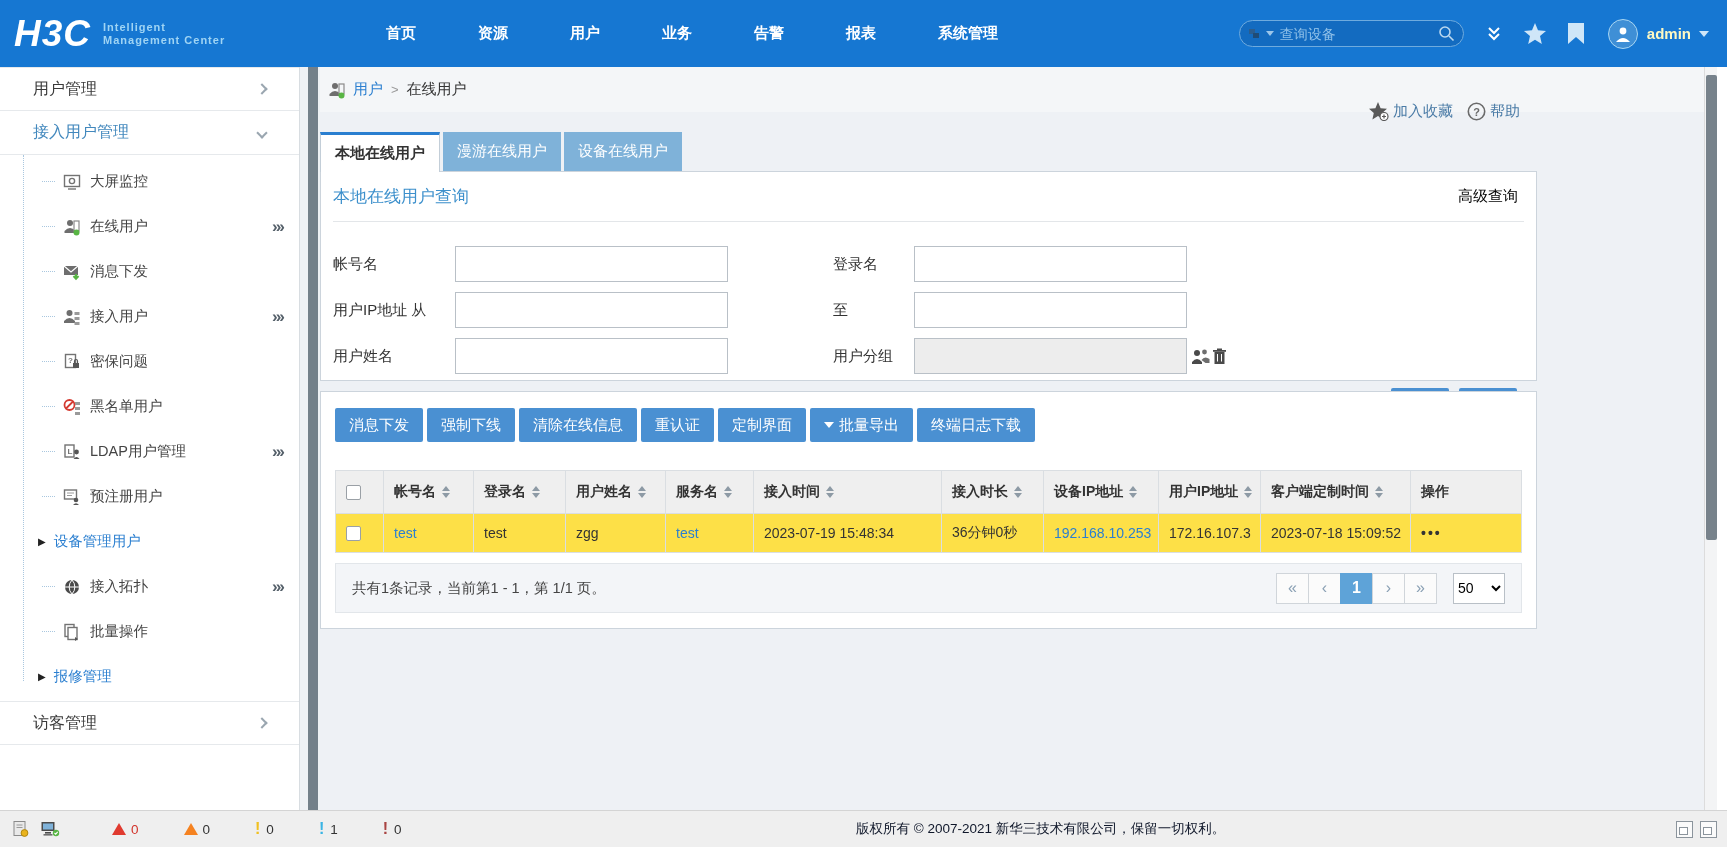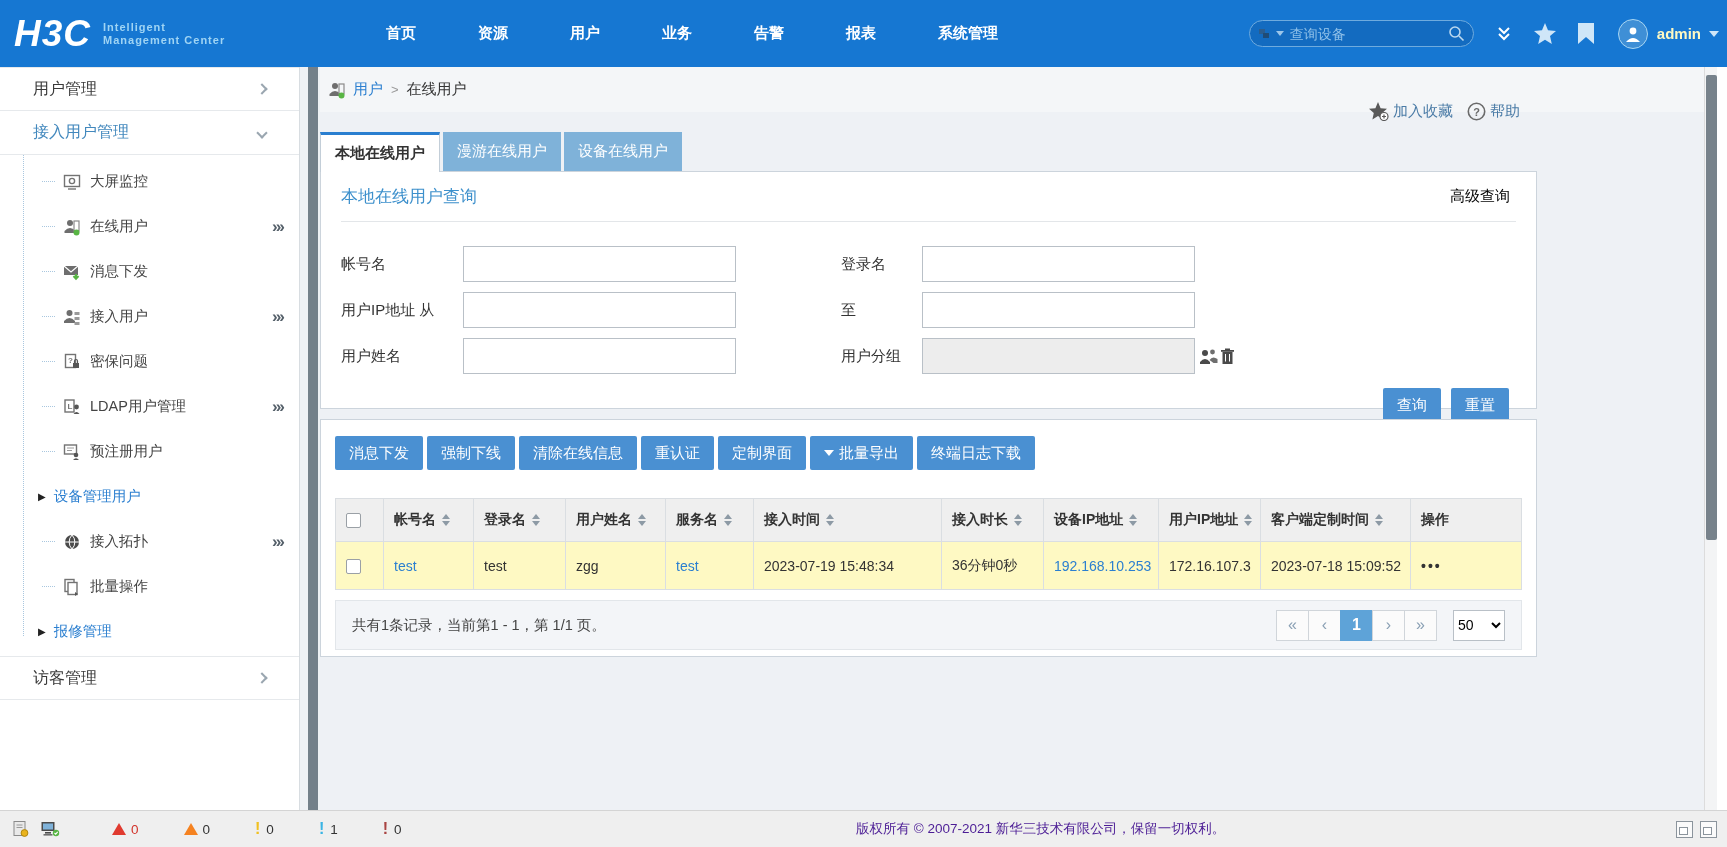--- a/index.html
+++ b/index.html
@@ -13,21 +13,21 @@
   .topbar {
     position:absolute; left:0; top:0; width:1727px; height:67px;
     background:var(--header-bg,#1677d2); display:flex; align-items:center;
   }
   .logo { display:flex; align-items:center; padding-left:14px; width:300px; }
   .logo-h3c { color:#fff; font-size:37px; font-weight:bold; font-style:italic; letter-spacing:1px; }
   .logo-tag { margin-left:12px; display:flex; flex-direction:column; line-height:13px; }
   .logo-tag span { color:#9fd4f4; font-size:11px; font-weight:bold; letter-spacing:1px; }
   .topnav { display:flex; align-items:center; margin-left:55px; }
   .nav-item { color:#fff; font-size:15px; font-weight:bold; padding:0 31px; cursor:pointer; white-space:nowrap; }
-  .topbar-right { display:flex; align-items:center; margin-left:auto; padding-right:8px; }
+  .topbar-right { display:flex; align-items:center; margin-left:auto; padding-right:18px; }
   .search-pill {
     width:225px; height:27px; border:1px solid #6fabde; border-radius:14px;
     background:rgba(10,70,140,.25); display:flex; align-items:center; padding:0 8px;
   }
   .search-pill .dev-ic { display:flex; align-items:center; }
   .caret-dn { width:0; height:0; border-left:4px solid transparent; border-right:4px solid transparent;
     border-top:5px solid #9cc6ea; margin:0 6px 0 4px; }
   .search-input {
     flex:1; background:transparent; border:none; outline:none;
     color:#cfe6f8; font-size:14px; min-width:0;
@@ -93,21 +93,21 @@
   .tab {
     min-width:116px; padding:0 14px; margin-right:3px; display:flex; align-items:center; justify-content:center;
     background:var(--tab-inactive-bg,#7fb2d9); color:#fff; font-size:15px; cursor:pointer;
   }
   .tab.active {
     background:#fff; color:#333; font-weight:bold;
     border:1px solid #c3ced8; border-bottom:none; border-top:3px solid var(--tab-active-border,#2a7fd0);
     margin-bottom:-1px;
   }
   .panel { width:1217px; background:#fff; border:1px solid #ccd4dc; position:relative; z-index:1; }
-  .panel-query { height:238px; padding:0 20px; }
+  .panel-query { height:210px; padding:0 12px; }
   .pq-head { height:50px; display:flex; align-items:center; border-bottom:1px solid #e3e6e9; }
   .pq-title { color:#3d90cc; font-size:17px; }
   .adv-link { margin-left:auto; margin-right:6px; color:#000000; font-size:15px; cursor:pointer; }
   .qform { position:relative; padding-top:24px; }
   .form-row { display:flex; align-items:center; height:36px; margin-bottom:10px; }
   .f-label { width:122px; font-size:15px; color:#333; }
   .f-label.r { width:81px; margin-left:105px; }
   .f-input {
     width:273px; height:36px; border:1px solid #b9c0c7; background:#fff;
     font-size:14px; padding:0 8px; outline:none; color:#333;
@@ -124,21 +124,21 @@
   .qbtns .btn { margin-left:10px; min-width:55px; }
   .panel-table { margin-top:10px; height:238px; padding:16px 14px 0 14px; }
   .toolbar { display:flex; }
   .toolbar .btn { margin-right:4px; height:34px; display:flex; align-items:center; }
   .tb-caret { width:0;height:0;border-left:5px solid transparent;border-right:5px solid transparent;
     border-top:6px solid #fff; margin-right:5px; }
   
   table.grid { width:100%; border-collapse:collapse; table-layout:fixed; margin-top:28px; }
   .grid th, .grid td { border:1px solid #dadee2; padding:0 10px; font-size:14px; text-align:left; overflow:hidden; white-space:nowrap; }
   .grid th { background:#efefef; height:43px; font-weight:bold; color:#333; }
-  .grid td { height:48px; background:#fef9c3; }
+  .grid td { height:39px; background:#fde047; }
   .cbx { width:15px; height:15px; border:1px solid #9aa0a6; background:#fff; display:inline-block; vertical-align:middle; cursor:pointer; border-radius:2px; }
   .th-flex { display:flex; align-items:center; }
   .sort-icon { display:inline-flex; flex-direction:column; margin-left:6px; }
   .sort-icon i { display:block; width:0; height:0; border-left:4px solid transparent; border-right:4px solid transparent; }
   .sort-icon .up { border-bottom:5px solid #8d9aa5; margin-bottom:2px; }
   .sort-icon .dn { border-top:5px solid #8d9aa5; }
   a.cell-link { color:#2b7fd0; text-decoration:none; cursor:pointer; }
   .op-dots { letter-spacing:2px; color:#333; font-weight:bold; cursor:pointer; }
   
   .pagebar {
@@ -158,21 +158,21 @@
     position:absolute; left:0; top:810px; width:1727px; height:37px;
     background:#efefef; border-top:1px solid #d4d4d4; display:flex; align-items:center; padding:0 12px;
   }
   .ft-ic { display:flex; margin-right:10px; cursor:pointer; }
   .alarms { display:flex; align-items:center; margin-left:42px; }
   .alarm { display:flex; align-items:center; margin-right:45px; cursor:pointer; }
   .alarm .tri { width:0; height:0; border-left:7px solid transparent; border-right:7px solid transparent;
     border-bottom:12px solid #ccc; margin-right:5px; }
   .alarm .exc { font-size:16px; font-weight:bold; margin-right:6px; line-height:14px; }
   .alarm .cnt { font-size:13.5px; }
-  .copyright { position:absolute; left:856px; color:#4c1d95; font-size:13.5px; }
+  .copyright { position:absolute; left:856px; color:#0f172a; font-size:13.5px; }
   .ft-right { position:absolute; right:10px; display:flex; }
   .win-ic { width:17px; height:17px; border:1px solid #8b949c; background:#fafafa; position:relative; margin-left:7px; cursor:pointer; }
   .win-ic:after { content:""; position:absolute; left:2px; bottom:2px; width:7px; height:6px; border:1px solid #8b949c; background:#fff; }
 </style>
 </head>
 <body>
 
 <header class="topbar">
   <div class="logo">
     <span class="logo-h3c">H3C</span>
@@ -292,20 +292,32 @@
     <li class="tree-item">
       <span class="t-icon">
         <svg width="18" height="18" viewBox="0 0 18 18">
             <rect x="2.5" y="1.5" width="10" height="13" fill="none" stroke="#737373" stroke-width="1.4"></rect>
             <text x="5" y="10" font-size="8" fill="#737373" font-weight="bold">?</text>
             <rect x="10" y="10" width="6" height="5" fill="#555"></rect>
             <path d="M11.5 10 v-2 a1.5 1.5 0 0 1 3 0 v2" fill="none" stroke="#555" stroke-width="1.2"></path>
           </svg>
       </span>
       <span class="t-label">密保问题</span>
+    </li>
+    <li class="tree-item">
+      <span class="t-icon">
+        <svg width="18" height="18" viewBox="0 0 18 18">
+            <circle cx="6.5" cy="7" r="5" fill="none" stroke="#d43a31" stroke-width="1.8"></circle>
+            <line x1="3" y1="10.5" x2="10" y2="3.5" stroke="#d43a31" stroke-width="1.8"></line>
+            <rect x="12" y="4" width="5" height="3" fill="#9a9a9a"></rect>
+            <rect x="12" y="9" width="5" height="3" fill="#9a9a9a"></rect>
+            <rect x="12" y="14" width="5" height="3" fill="#9a9a9a"></rect>
+          </svg>
+      </span>
+      <span class="t-label">黑名单用户</span>
     </li>
     <li class="tree-item">
       <span class="t-icon">
         <svg width="18" height="18" viewBox="0 0 18 18">
             <rect x="2" y="2" width="9" height="12" fill="none" stroke="#737373" stroke-width="1.4"></rect>
             <text x="4.5" y="10.5" font-size="8" fill="#737373" font-weight="bold">L</text>
             <circle cx="13.5" cy="9" r="2.4" fill="#555"></circle>
             <path d="M10.5 16 q3 -4 6 0 z" fill="#555"></path>
           </svg>
       </span>

